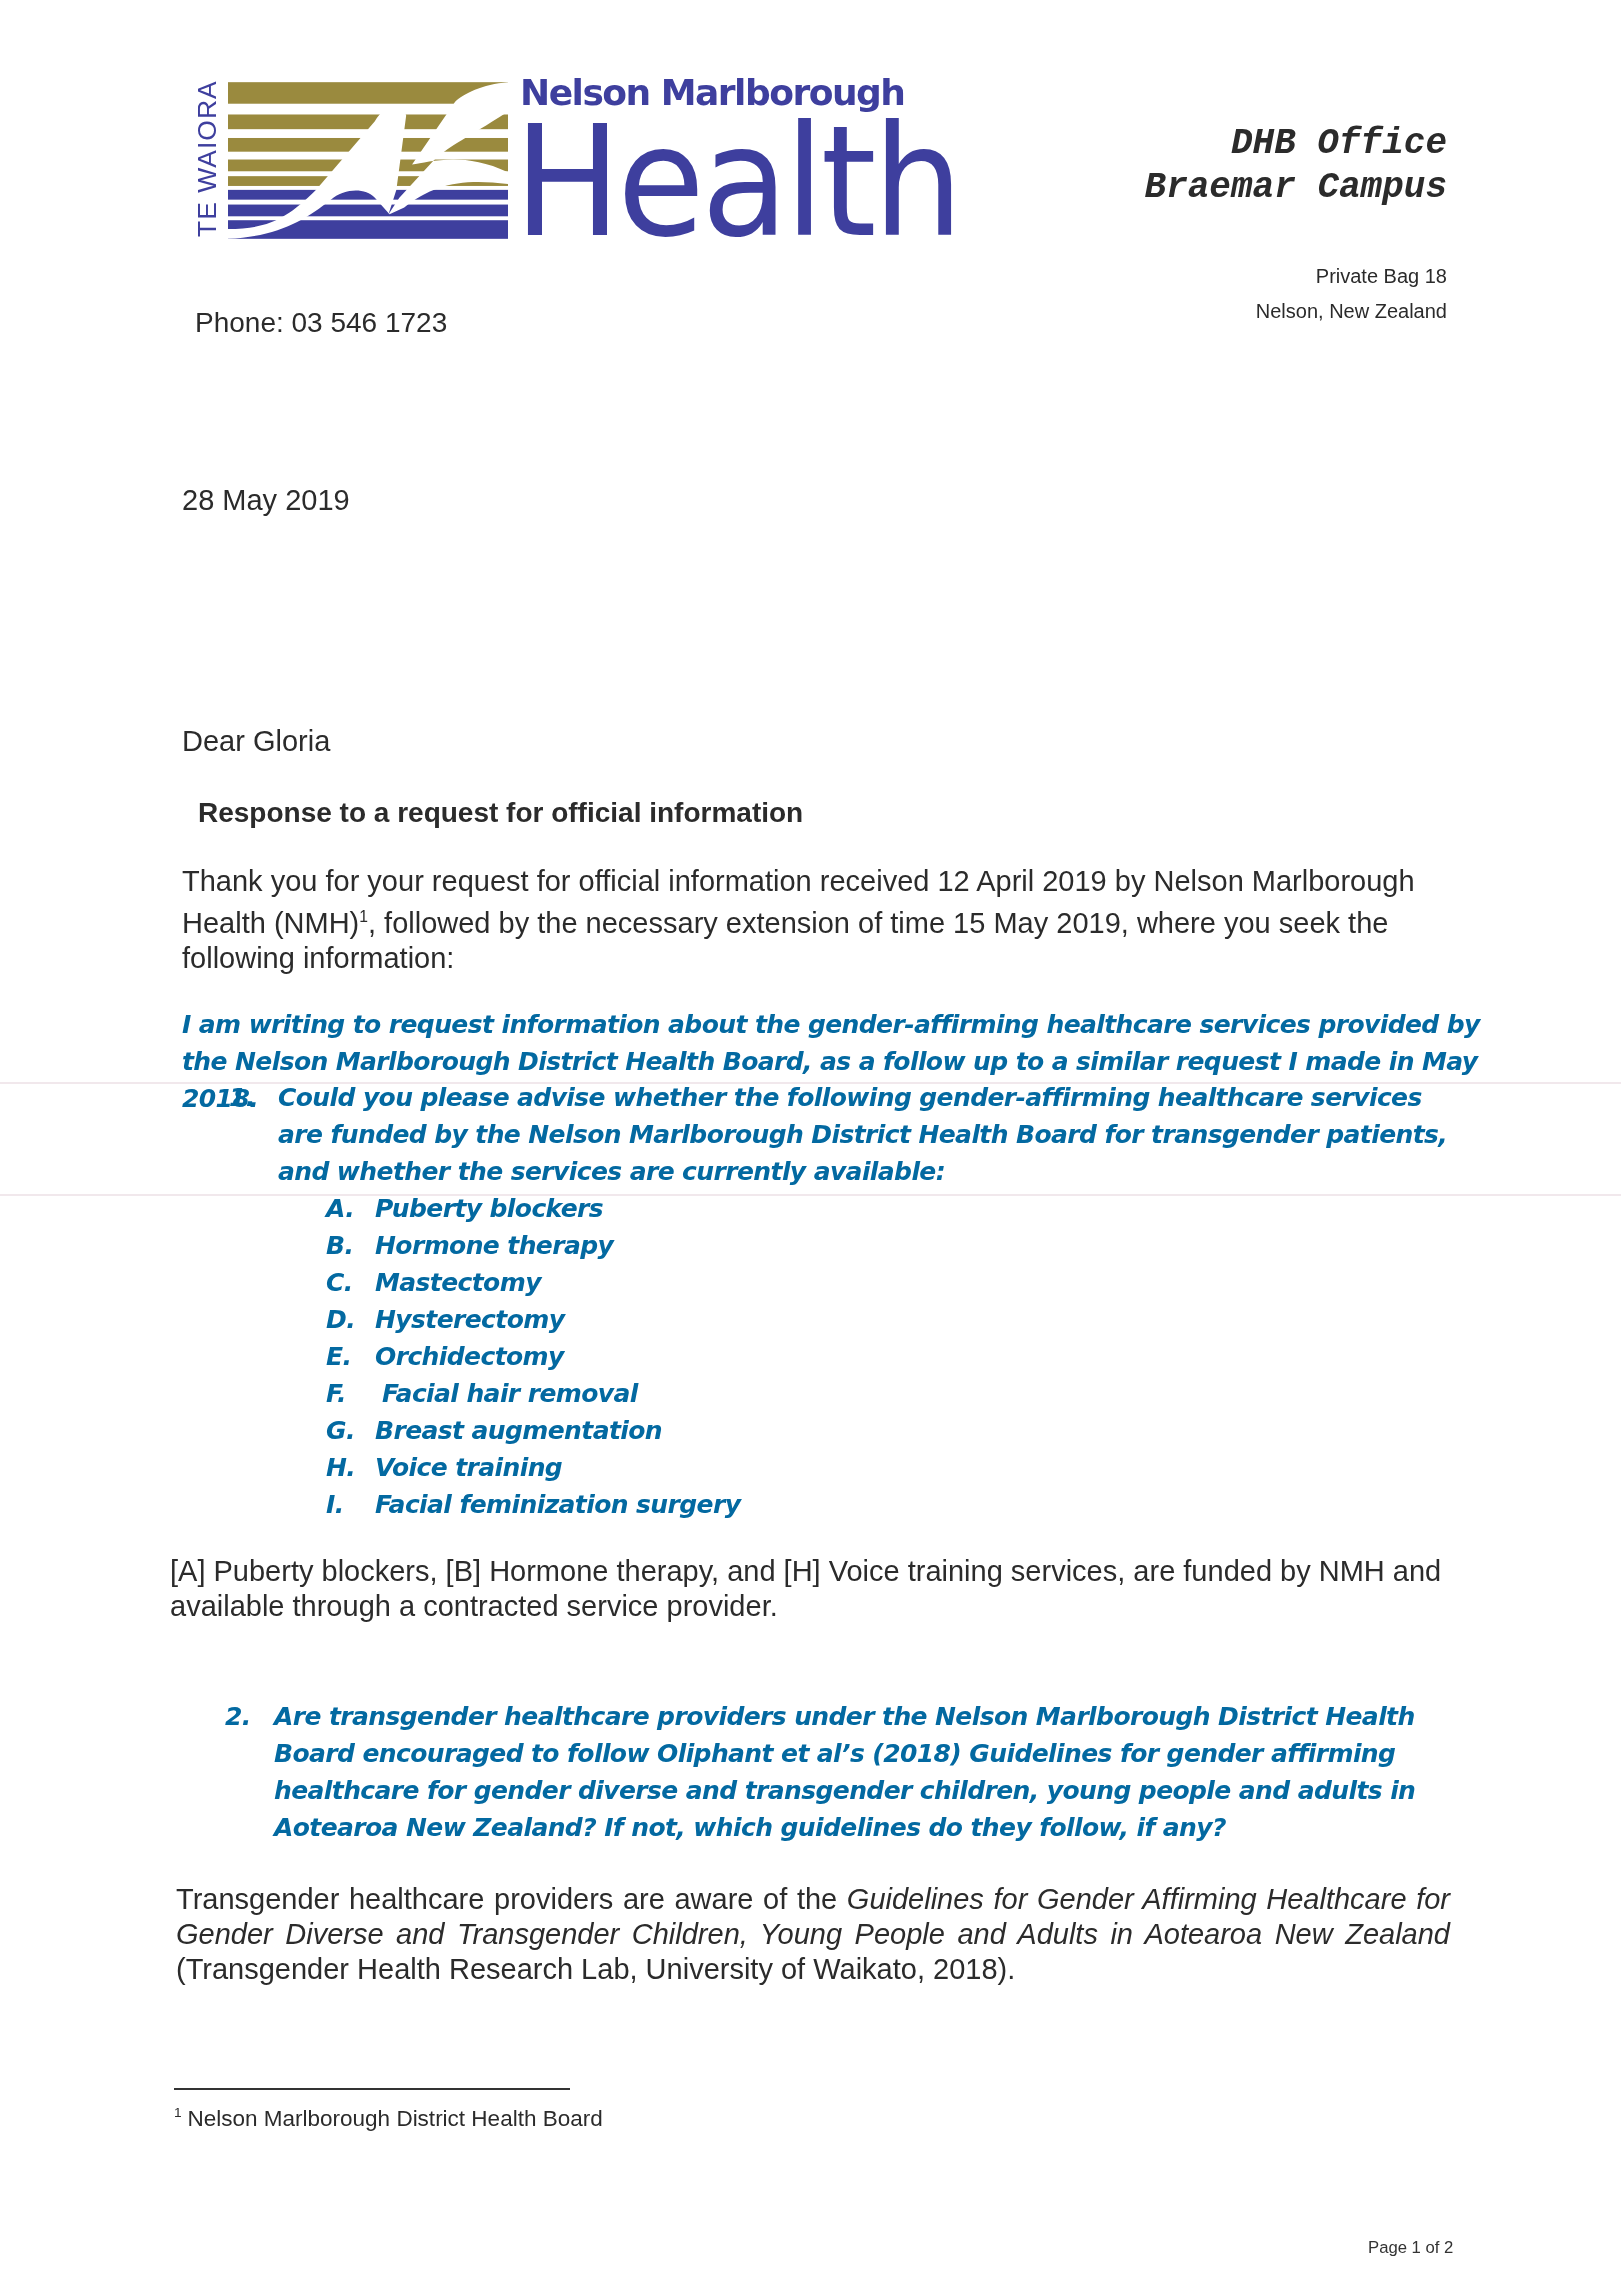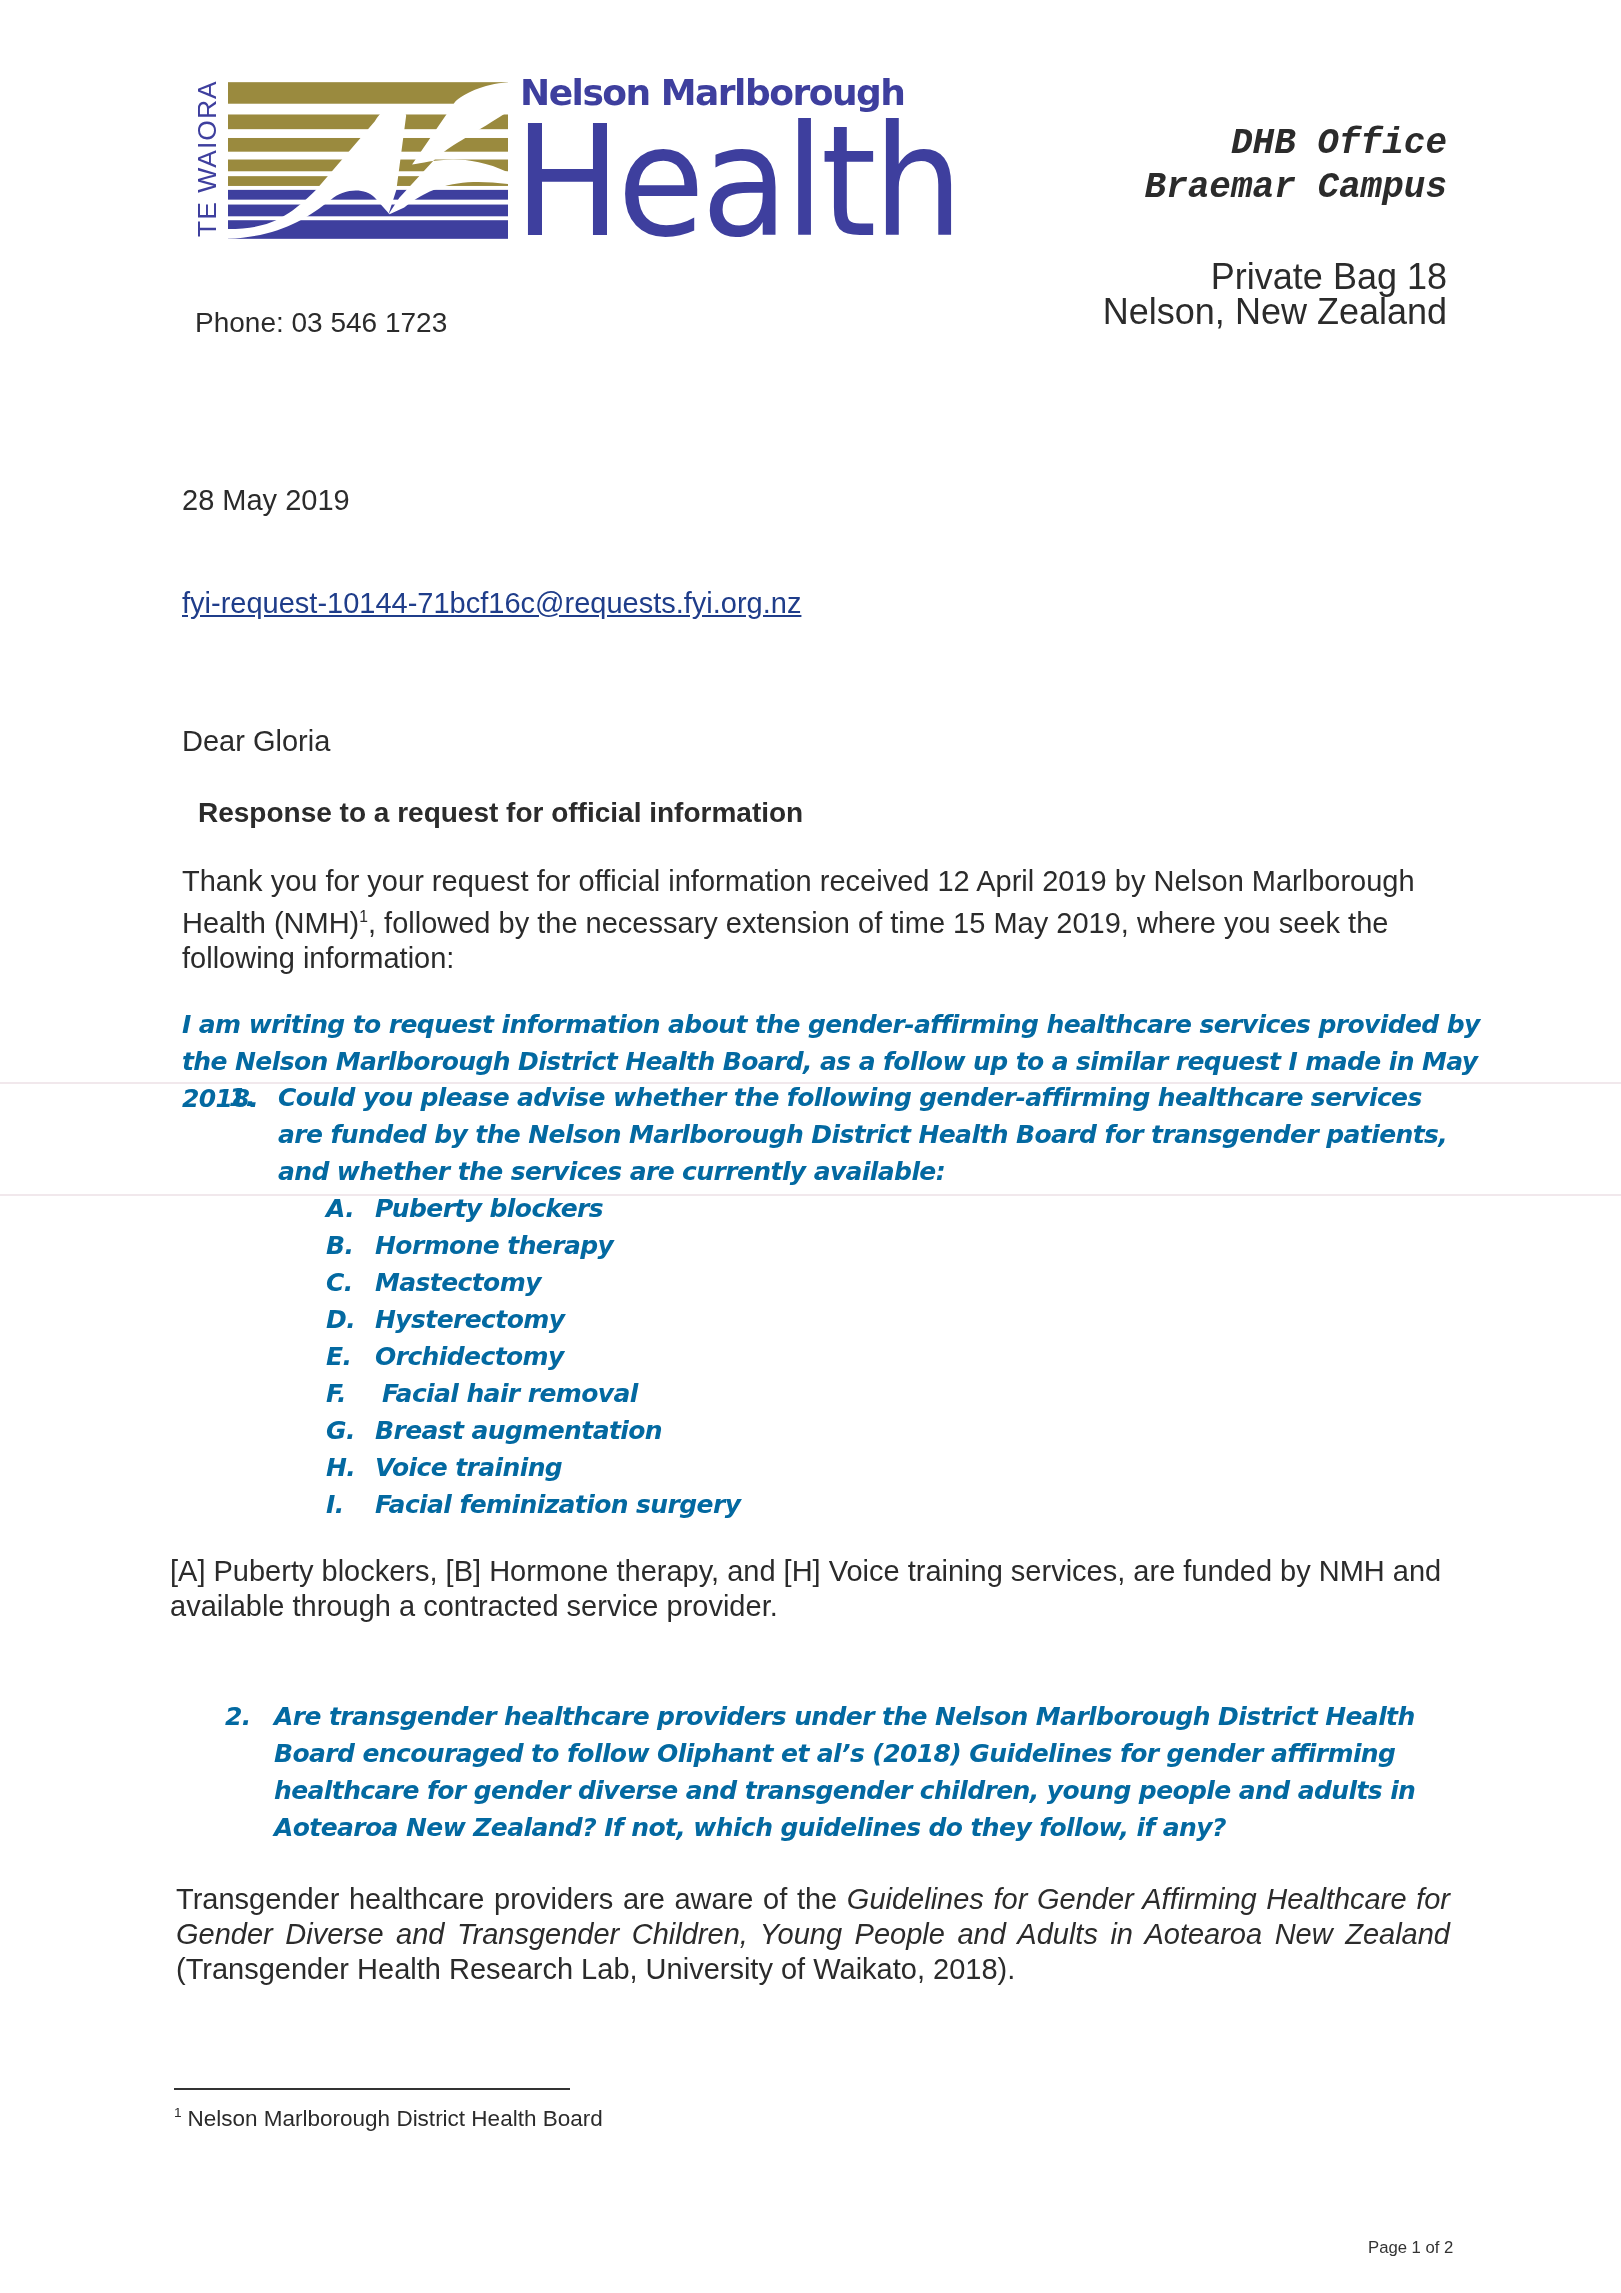--- a/index.html
+++ b/index.html
@@ -29,21 +29,21 @@
       transform: scaleX(0.93); transform-origin: left top;
     }
 
     .office {
       position: absolute; right: 174px; top: 122px; text-align: right;
       font-family: Liberation Mono, monospace; font-weight: bold; font-style: italic;
       font-size: 36px; line-height: 44px; color: #2b2b2b;
     }
     .address {
       position: absolute; right: 174px; top: 259px; text-align: right;
-      font-size: 36px; line-height: 35px;
+      font-size: 20px; line-height: 35px;
     }
     .phone { position: absolute; left: 195px; top: 307px; font-size: 28px; }
 
     
     .body-text { font-size: 29px; line-height: 35px; }
     .date { left: 182px; top: 483px; }
     .recipient { left: 182px; top: 586px; }
     .email { color: #1f3d8a; text-decoration: underline; cursor: pointer; }
     .salutation { left: 182px; top: 724px; }
     .subject { left: 182px; top: 795px; font-weight: bold; font-size: 28px; margin-left: 16px; }
@@ -112,21 +112,20 @@
     <div>Private Bag 18</div>
     <div>Nelson, New Zealand</div>
   </div>
 
   <div class="phone">Phone: 03 546 1723</div>
 </div>
 
 <div class="abs body-text date">28 May 2019</div>
 
 <div class="abs body-text recipient">
-  <a class="email">fyi-request-10144-71bcf16c@requests.fyi.org.nz</a>
 </div>
 
 <div class="abs body-text salutation">Dear Gloria</div>
 
 <div class="abs body-text subject">Response to a request for official information</div>
 
 <div class="abs body-text intro"><span>Thank you for your request for official information received 12 April 2019 by Nelson Marlborough Health (NMH)</span><sup style="font-size:15.7px;">1</sup><span>, followed by the necessary extension of time 15 May 2019, where you seek the following information:</span></div>
 
 <div class="abs req req-intro">I am writing to request information about the gender-affirming healthcare services provided by the Nelson Marlborough District Health Board, as a follow up to a similar request I made in May 2018.</div>
 

